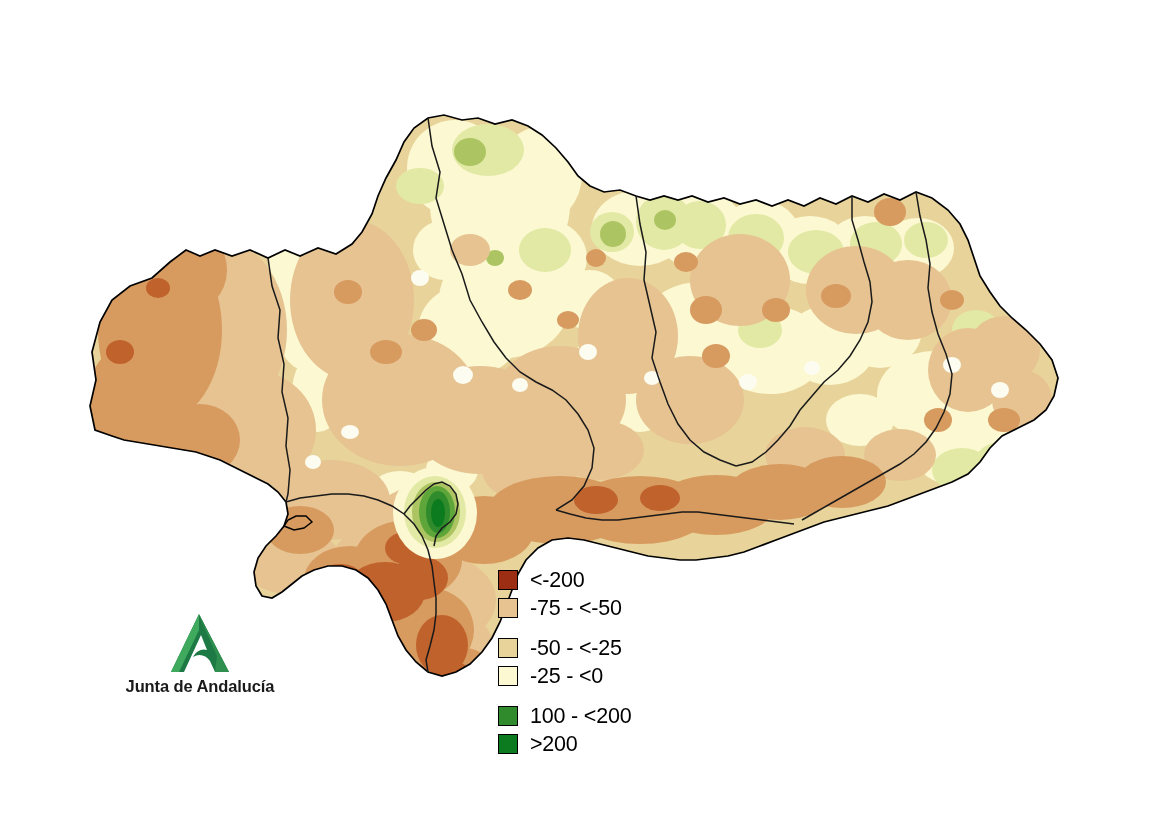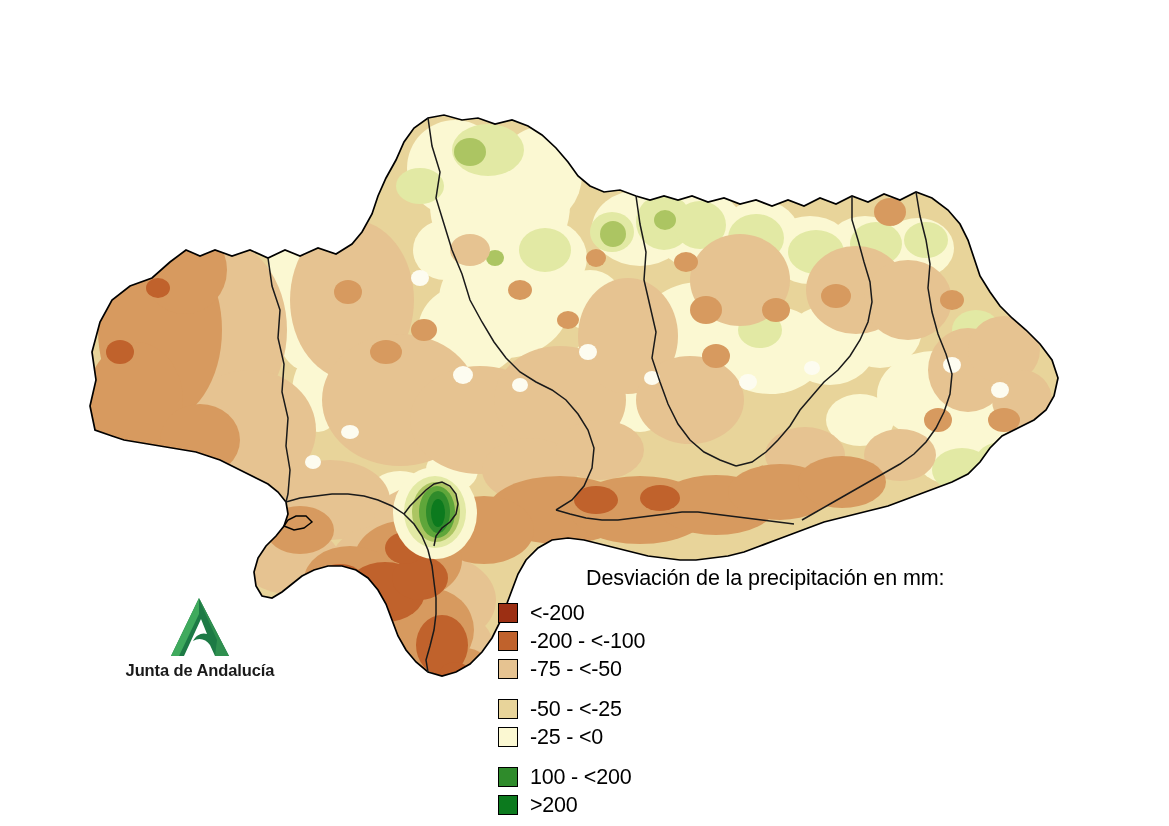--- a/index.html
+++ b/index.html
@@ -71,21 +71,21 @@
     font-size: 21.5px;
     color: #000000;
     margin-left: 12px;
     white-space: nowrap;
     letter-spacing: -0.2px;
   }
   
   #logo-block {
     position: absolute;
     left: 110px;
-    top: 596px;
+    top: 612px;
     width: 180px;
     text-align: center;
   }
   #logo-mark {
     display: block;
     margin: 0 auto;
   }
   #logo-text {
     font-size: 16.5px;
     font-weight: bold;
@@ -333,33 +333,28 @@
   <div id="logo-block">
     <svg id="logo-mark" width="78" height="62" viewBox="0 0 78 62" xmlns="http://www.w3.org/2000/svg">
       <path d="M38 2 L10 60 L23 60 L40 23 L46 38 C41 36 35 39 32 45 C38 41 45 43 49 49 L54 60 L68 60 L38 2 Z" fill="#1d7a45"></path>
       <path d="M38 2 L40 8 L56 44 L54 60 L68 60 L38 2 Z" fill="#2f8f4f"></path>
       <path d="M38 2 L10 60 L18 60 L38 18 Z" fill="#3faa5d"></path>
     </svg>
     <div id="logo-text">Junta de Andalucía</div>
   </div>
 
   <div id="legend">
-    <div id="legend-title">Desviación de la precipitación en mm:</div>
     <div id="legend-columns">
 
       <div class="legend-col c1">
         <div class="legend-item">
           <span class="legend-swatch" style="background:#9c2f13"></span>
           <span class="legend-label">&lt;-200</span>
         </div>
         <div class="legend-item">
-          <span class="legend-swatch" style="background:#c0622c"></span>
-          <span class="legend-label">-200 - &lt;-100</span>
-        </div>
-        <div class="legend-item">
           <span class="legend-swatch" style="background:#e6c391"></span>
           <span class="legend-label">-75 - &lt;-50</span>
         </div>
       </div>
 
       <div class="legend-col c2">
         <div class="legend-item">
           <span class="legend-swatch" style="background:#e8d49a"></span>
           <span class="legend-label">-50 - &lt;-25</span>
         </div>

